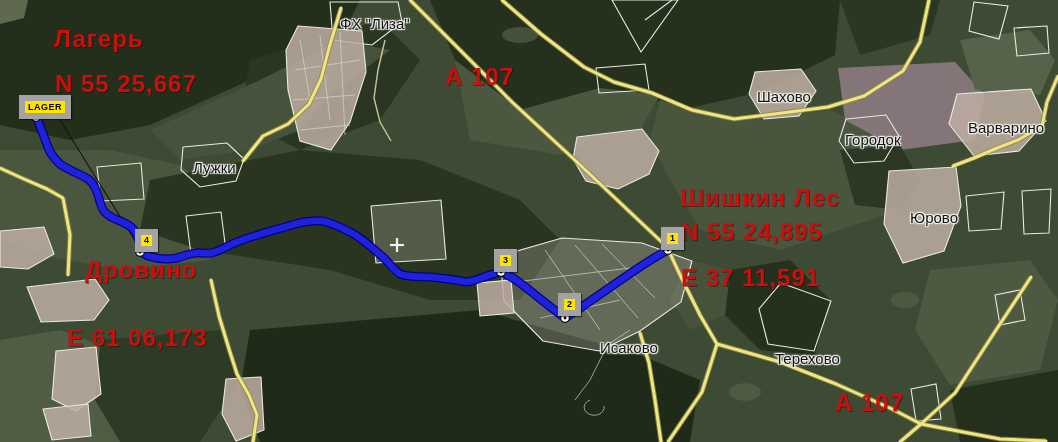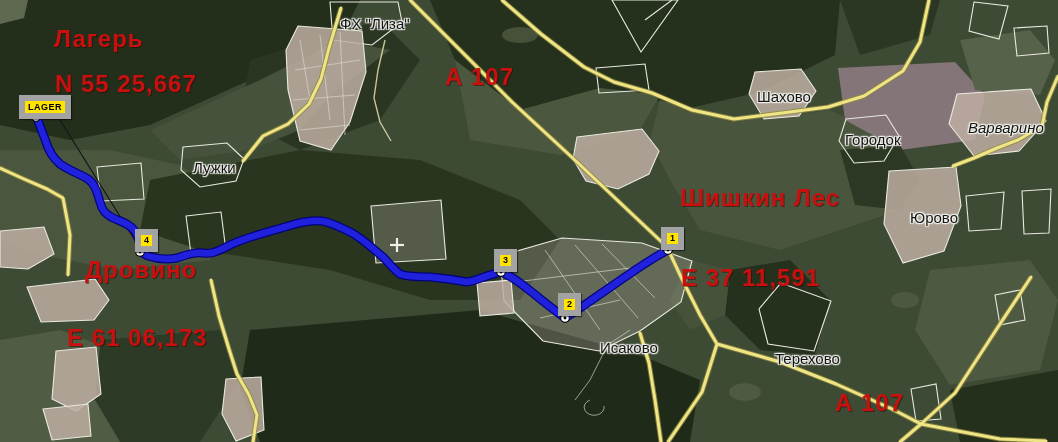--- a/index.html
+++ b/index.html
@@ -156,31 +156,32 @@
   </svg>
 
   <div class="overlay">
 
     <div class="red-label" style="left:54px;top:25px;">Лагерь</div>
     <div class="red-label" style="left:55px;top:58px;margin-top:12px;">N 55 25,667</div>
 
     <div class="red-label" style="left:445px;top:63px;">А 107</div>
 
     <div class="red-label" style="left:680px;top:184px;">Шишкин Лес</div>
+    <div class="red-label" style="left:681px;top:218px;">N 55 24,895</div>
     <div class="red-label" style="left:681px;top:252px;margin-top:12px;">E 37 11,591</div>
 
     <div class="red-label" style="left:85px;top:256px;">Дровино</div>
     <div class="red-label" style="left:67px;top:324px;">E 61 06,173</div>
 
     <div class="red-label" style="left:835px;top:389px;">А 107</div>
 
     <div class="place-label" style="left:340px;top:15px;">ФХ "Лиза"</div>
     <div class="place-label" style="left:757px;top:88px;">Шахово</div>
     <div class="place-label" style="left:845px;top:131px;">Городок</div>
-    <div class="place-label" style="left:968px;top:119px;font-style:italic;">Варварино</div>
+    <div class="place-label" style="left:968px;top:119px;">Варварино</div>
     <div class="place-label" style="left:910px;top:209px;">Юрово</div>
     <div class="place-label" style="left:193px;top:159px;">Лужки</div>
     <div class="place-label" style="left:600px;top:339px;">Исаково</div>
     <div class="place-label" style="left:775px;top:312px;margin-top:38px;">Терехово</div>
 
     <div class="marker-box marker-lager" style="left:19px;top:95px;">LAGER</div>
     <div class="marker-box marker-num" style="left:135px;top:229px;">4</div>
     <div class="marker-box marker-num" style="left:494px;top:249px;">3</div>
     <div class="marker-box marker-num" style="left:558px;top:293px;">2</div>
     <div class="marker-box marker-num" style="left:661px;top:227px;">1</div>

